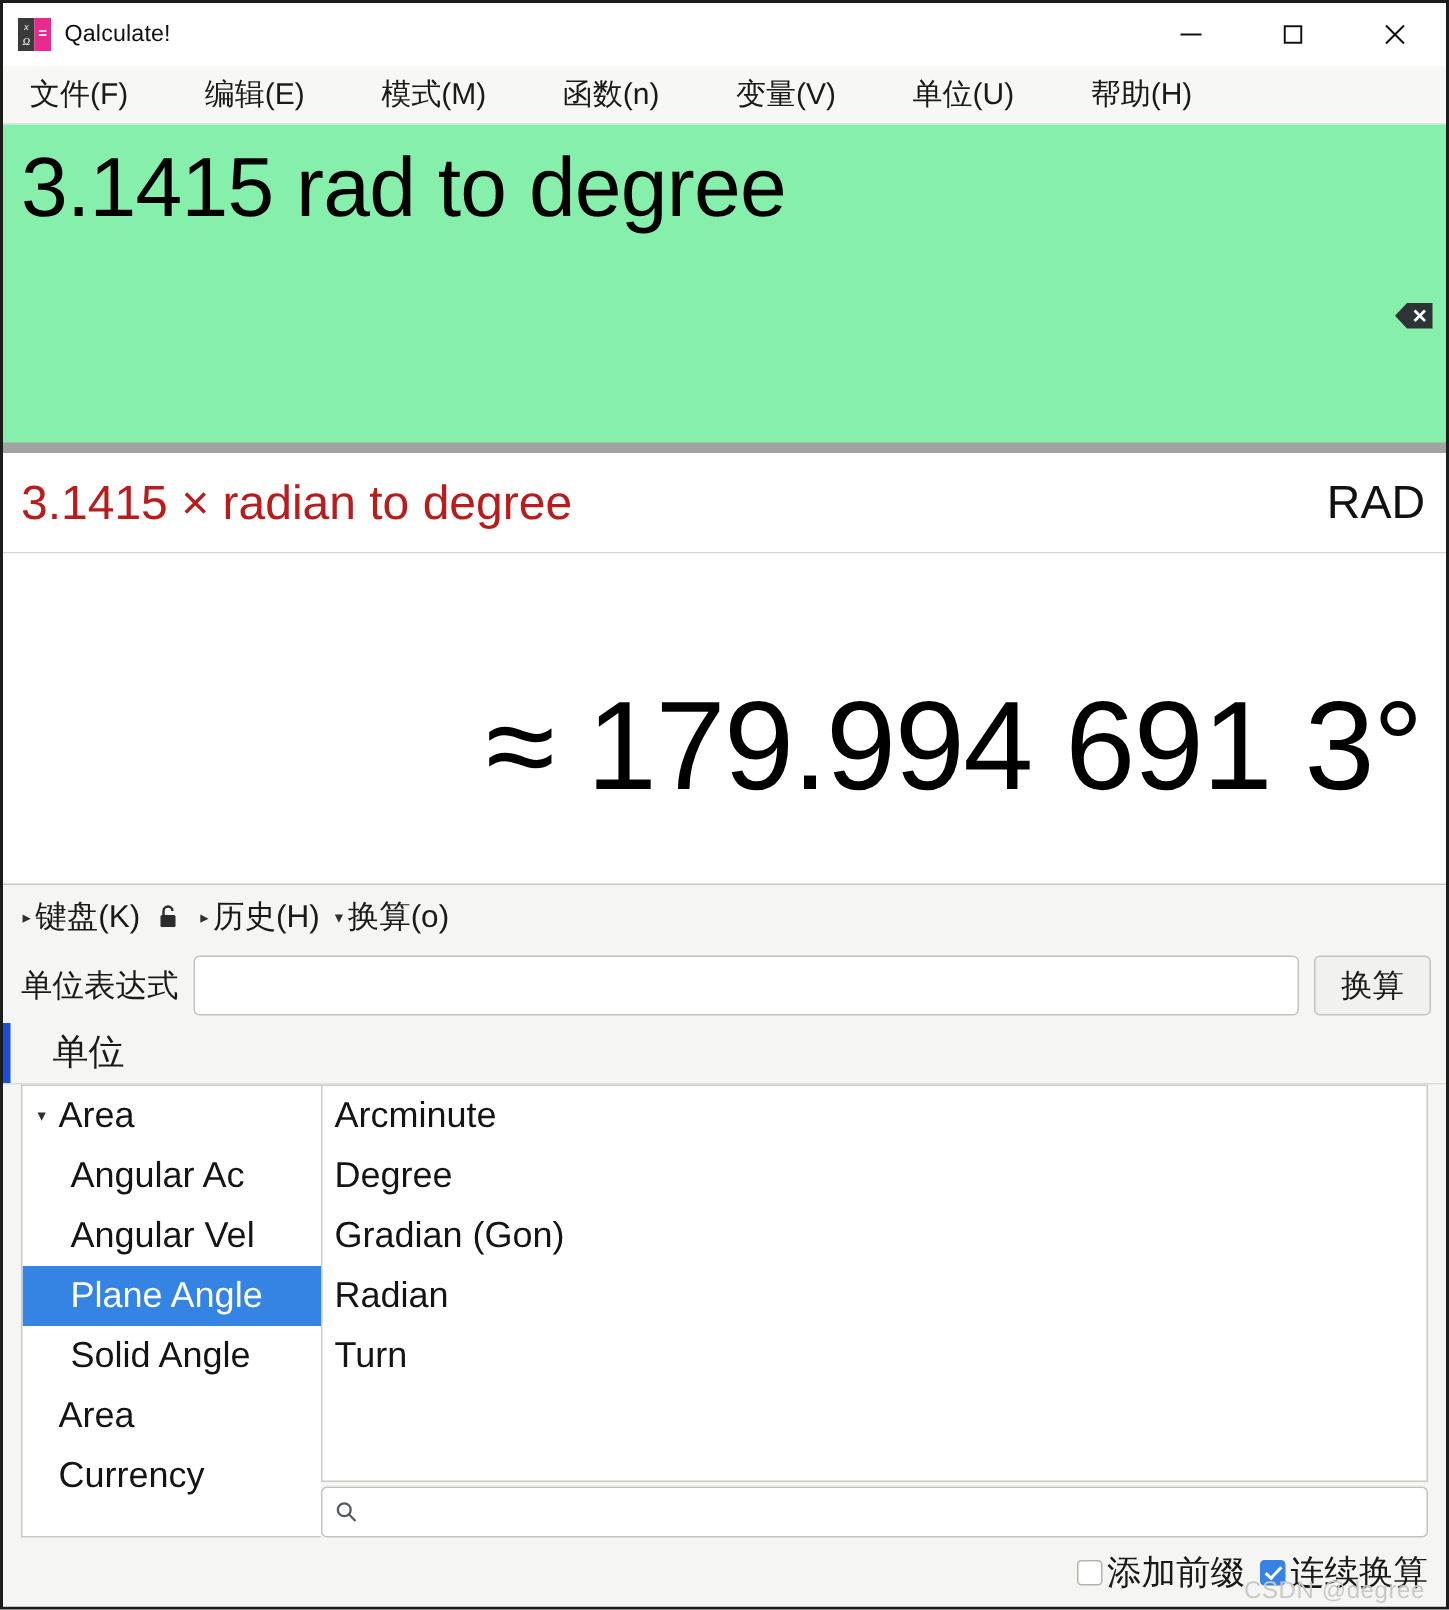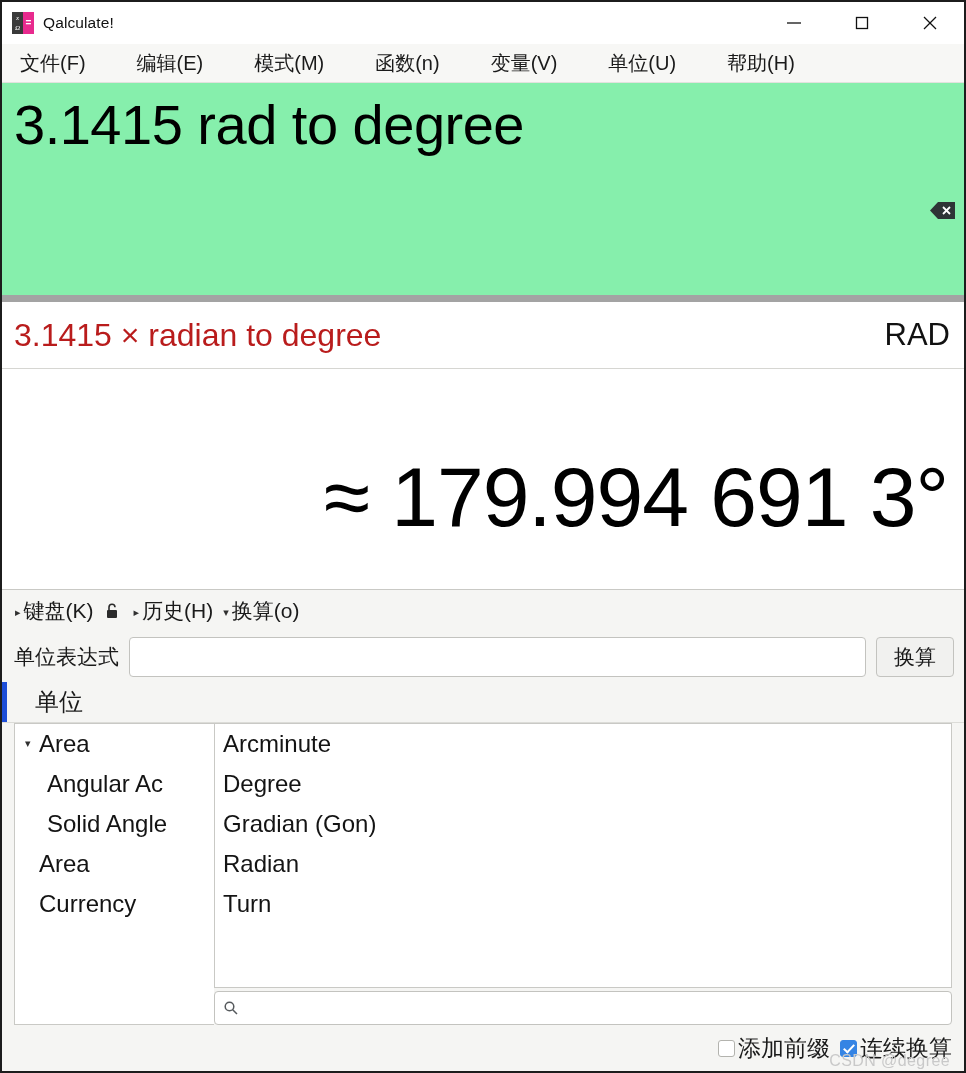--- a/index.html
+++ b/index.html
@@ -534,20 +534,28 @@
         <div class="cat-row">
           <span class="tri">▾</span>
           <span>Area</span>
         </div>
         <div class="cat-row">
           <span class="indent"></span>
           <span>Angular Ac</span>
         </div>
         <div class="cat-row">
           <span class="indent"></span>
+          <span>Angular Vel</span>
+        </div>
+        <div class="cat-row selected">
+          <span class="indent"></span>
+          <span>Plane Angle</span>
+        </div>
+        <div class="cat-row">
+          <span class="indent"></span>
           <span>Solid Angle</span>
         </div>
         <div class="cat-row">
           <span class="tri"></span>
           <span>Area</span>
         </div>
         <div class="cat-row">
           <span class="tri"></span>
           <span>Currency</span>
         </div>

